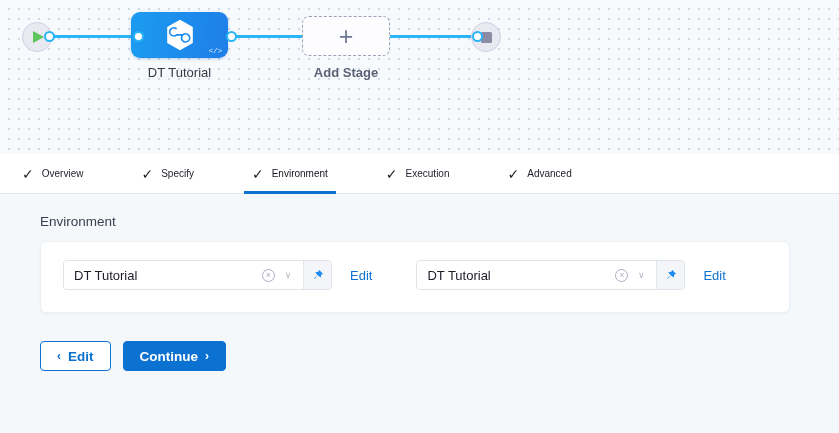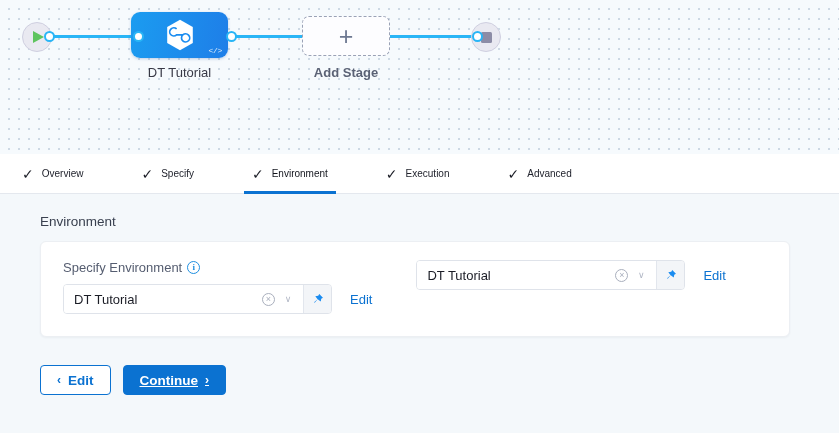--- a/index.html
+++ b/index.html
@@ -295,21 +295,20 @@
   }
   #back-button {
     background: #ffffff;
     border: 1px solid #0b72d1;
     color: #0b72d1;
   }
   #continue-button {
     background: #0b72d1;
     border: 1px solid #0b72d1;
     color: #ffffff;
-    text-decoration: underline;
   }
   .btn-arrow { font-size: 12px; font-weight: bold; }
 </style>
 </head>
 <body>
 
 <div id="pipeline-canvas">
 
   <div class="conn-line" id="conn-1"></div>
   <div class="conn-line" id="conn-2"></div>
@@ -363,61 +362,57 @@
     <span class="tab-check">✓</span>
     <span class="tab-label">Advanced</span>
   </div>
 </div>
 
 <div id="body-area">
 
   <div id="section-title">Environment</div>
 
   <div id="env-card">
-
-    <div class="field-group">
-      <div class="field-label">
-        <span>Specify Environment</span>
-        <span class="info-icon">i</span>
-      </div>
-      <div class="field-row">
-        <div class="select-wrap">
-          <div class="select-main">
-            <span class="select-value">DT Tutorial</span>
-            <span class="clear-icon">×</span>
-            <span class="chevron">∨</span>
-          </div>
-          <div class="pin-btn">
-            <svg width="13" height="13" viewBox="0 0 16 16">
-              <path d="M10.2 1.3 L14.7 5.8 L12.6 7.0 L12.0 10.6 L8.2 7.8 L4.6 12.1 L3.8 11.3 L8.1 7.7 L5.3 3.9 L8.9 3.3 Z" fill="#1b8cf0"></path>
-            </svg>
-          </div>
-        </div>
-        <span class="edit-link">Edit</span>
-      </div>
-    </div>
 
     <div class="field-group">
       <div class="field-row">
         <div class="select-wrap">
           <div class="select-main">
             <span class="select-value">DT Tutorial</span>
             <span class="clear-icon">×</span>
             <span class="chevron">∨</span>
           </div>
           <div class="pin-btn">
             <svg width="13" height="13" viewBox="0 0 16 16">
               <path d="M10.2 1.3 L14.7 5.8 L12.6 7.0 L12.0 10.6 L8.2 7.8 L4.6 12.1 L3.8 11.3 L8.1 7.7 L5.3 3.9 L8.9 3.3 Z" fill="#1b8cf0"></path>
             </svg>
           </div>
         </div>
         <span class="edit-link">Edit</span>
       </div>
     </div>
 
+    <div class="field-group">
+      <div class="field-row">
+        <div class="select-wrap">
+          <div class="select-main">
+            <span class="select-value">DT Tutorial</span>
+            <span class="clear-icon">×</span>
+            <span class="chevron">∨</span>
+          </div>
+          <div class="pin-btn">
+            <svg width="13" height="13" viewBox="0 0 16 16">
+              <path d="M10.2 1.3 L14.7 5.8 L12.6 7.0 L12.0 10.6 L8.2 7.8 L4.6 12.1 L3.8 11.3 L8.1 7.7 L5.3 3.9 L8.9 3.3 Z" fill="#1b8cf0"></path>
+            </svg>
+          </div>
+        </div>
+        <span class="edit-link">Edit</span>
+      </div>
+    </div>
+
   </div>
 
   <div id="footer-actions">
     <div class="btn" id="back-button">
       <span class="btn-arrow">‹</span>
       <span>Edit</span>
     </div>
     <div class="btn" id="continue-button">
       <span>Continue</span>
       <span class="btn-arrow">›</span>

